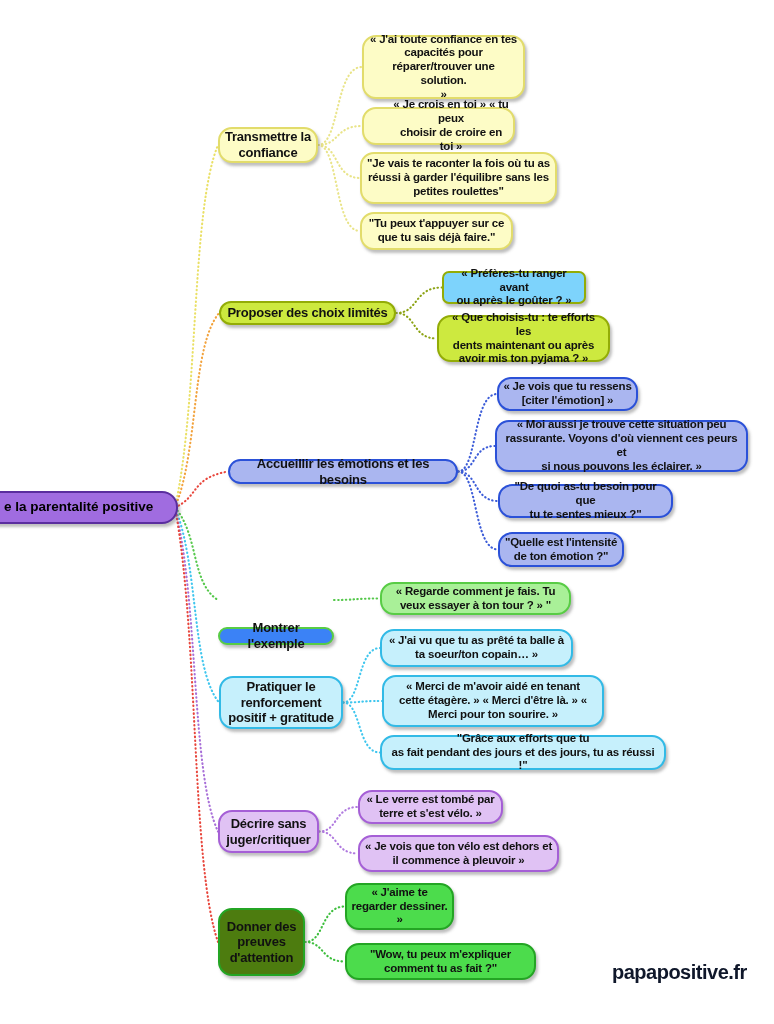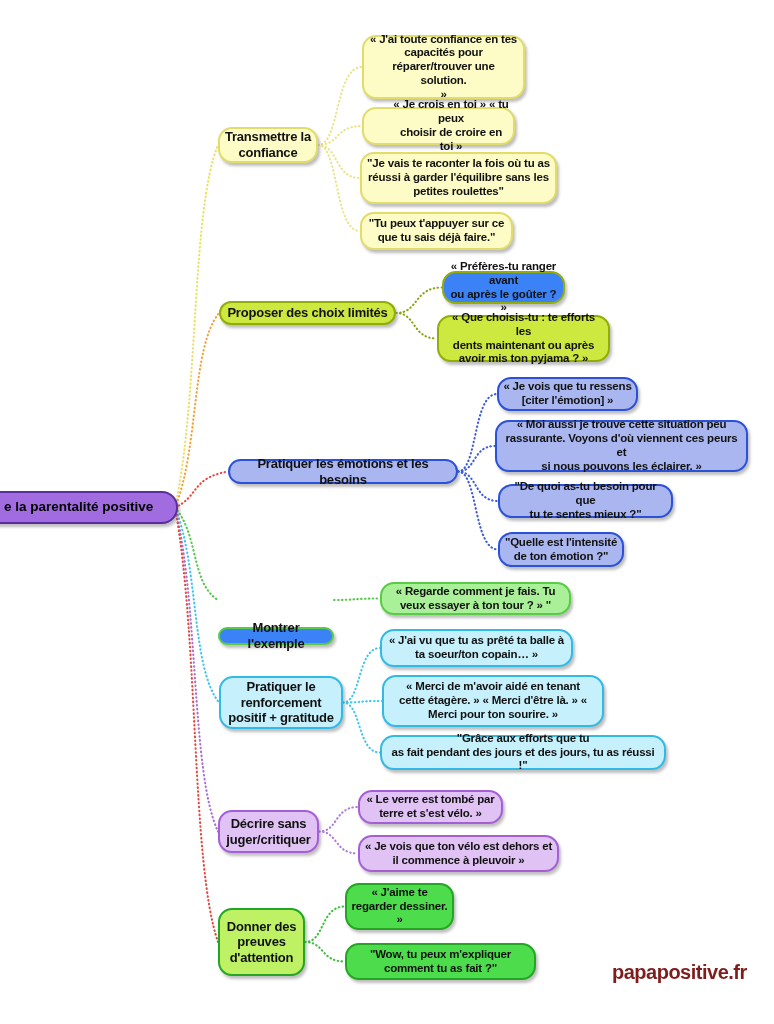--- a/index.html
+++ b/index.html
@@ -52,44 +52,44 @@
       <path d="M343,702.5 C361.5,702.5 357.06,648 380,648" fill="none" stroke="#3FC6EE" stroke-width="2.1" stroke-linecap="round" stroke-dasharray="0.5 3.4"></path>
       <path d="M343,702.5 C362.5,702.5 357.82,701 382,701" fill="none" stroke="#3FC6EE" stroke-width="2.1" stroke-linecap="round" stroke-dasharray="0.5 3.4"></path>
       <path d="M343,702.5 C361.5,702.5 357.06,752.5 380,752.5" fill="none" stroke="#3FC6EE" stroke-width="2.1" stroke-linecap="round" stroke-dasharray="0.5 3.4"></path>
       <path d="M175,507.5 C199,604.7 191,773.1800000000001 218,831.5" fill="none" stroke="#A86FD8" stroke-width="2.1" stroke-linecap="round" stroke-dasharray="0.5 3.4"></path>
       <path d="M319,831.5 C338.5,831.5 333.82,807 358,807" fill="none" stroke="#B07ADF" stroke-width="2.1" stroke-linecap="round" stroke-dasharray="0.5 3.4"></path>
       <path d="M319,831.5 C338.5,831.5 333.82,853.5 358,853.5" fill="none" stroke="#B07ADF" stroke-width="2.1" stroke-linecap="round" stroke-dasharray="0.5 3.4"></path>
       <path d="M175,507.5 C199,637.85 191,863.79 218,942" fill="none" stroke="#E8463C" stroke-width="2.1" stroke-linecap="round" stroke-dasharray="0.5 3.4"></path>
       <path d="M305,942 C325,942 320.2,906.5 345,906.5" fill="none" stroke="#3DBE3D" stroke-width="2.1" stroke-linecap="round" stroke-dasharray="0.5 3.4"></path>
       <path d="M305,942 C325,942 320.2,961.5 345,961.5" fill="none" stroke="#3DBE3D" stroke-width="2.1" stroke-linecap="round" stroke-dasharray="0.5 3.4"></path>
     </svg>
-  <div id="watermark" style="color: #7f1d1d;">papapositive.fr</div>
+  <div id="watermark" style="color: #0f172a;">papapositive.fr</div>
 <div class="node root" style="left: -152px; top: 491px; width: 330px; height: 33px; background: rgb(160, 108, 224); border-color: rgb(90, 45, 158); color: rgb(0, 0, 0);">
       <span style="padding-left: 154px;">e la parentalité positive</span>
     </div>
     <div class="node topic" style="left: 218px; top: 127px; width: 100px; height: 36px; background: rgb(253, 252, 198); border-color: rgb(226, 220, 107);"><span>Transmettre la
 confiance</span></div>
     <div class="node child" style="left: 362px; top: 35px; width: 163px; height: 64px; background: rgb(253, 252, 198); border-color: rgb(226, 220, 107);"><span>« J'ai toute confiance en tes
 capacités pour
 réparer/trouver une solution.
 »</span></div>
     <div class="node child" style="left: 362px; top: 107px; width: 153px; height: 38px; background: rgb(253, 252, 198); border-color: rgb(226, 220, 107); padding-left: 29px;"><span>« Je crois en toi » « tu peux
 choisir de croire en toi »</span></div>
     <div class="node child" style="left: 360px; top: 152px; width: 197px; height: 52px; background: rgb(253, 252, 198); border-color: rgb(226, 220, 107);"><span>"Je vais te raconter la fois où tu as
 réussi à garder l'équilibre sans les
 petites roulettes"</span></div>
     <div class="node child" style="left: 360px; top: 212px; width: 153px; height: 38px; background: rgb(253, 252, 198); border-color: rgb(226, 220, 107);"><span>"Tu peux t'appuyer sur ce
 que tu sais déjà faire."</span></div>
     <div class="node topic" style="left: 219px; top: 301px; width: 177px; height: 24px; background: rgb(205, 233, 63); border-color: rgb(147, 172, 7);"><span>Proposer des choix limités</span></div>
-    <div class="node child" style="left: 442px; top: 271px; width: 123px; height: 33px; background: #3b82f6; border-color: rgb(147, 172, 7);"><span>« Préfères-tu ranger avant
+    <div class="node child" style="left: 442px; top: 271px; width: 144px; height: 33px; background: #7dd3fc; border-color: rgb(147, 172, 7); border-radius: 7px;"><span>« Préfères-tu ranger avant
 ou après le goûter ? »</span></div>
     <div class="node child" style="left: 437px; top: 315px; width: 173px; height: 47px; background: rgb(205, 233, 63); border-color: rgb(147, 172, 7);"><span>« Que choisis-tu : te efforts les
 dents maintenant ou après
 avoir mis ton pyjama ? »</span></div>
-    <div class="node topic" style="left: 228px; top: 459px; width: 230px; height: 25px; background: rgb(170, 182, 240); border-color: rgb(43, 81, 216);"><span>Pratiquer les émotions et les besoins</span></div>
+    <div class="node topic" style="left: 228px; top: 459px; width: 230px; height: 25px; background: rgb(170, 182, 240); border-color: rgb(43, 81, 216);"><span>Accueillir les émotions et les besoins</span></div>
     <div class="node child" style="left: 497px; top: 377px; width: 141px; height: 34px; background: rgb(170, 182, 240); border-color: rgb(43, 81, 216);"><span>« Je vois que tu ressens
 [citer l'émotion] »</span></div>
     <div class="node child" style="left: 495px; top: 420px; width: 253px; height: 52px; background: rgb(170, 182, 240); border-color: rgb(43, 81, 216);"><span>« Moi aussi je trouve cette situation peu
 rassurante. Voyons d'où viennent ces peurs et
 si nous pouvons les éclairer. »</span></div>
     <div class="node child" style="left: 498px; top: 484px; width: 175px; height: 34px; background: rgb(170, 182, 240); border-color: rgb(43, 81, 216);"><span>"De quoi as-tu besoin pour que
 tu te sentes mieux ?"</span></div>
     <div class="node child" style="left: 498px; top: 532px; width: 126px; height: 35px; background: rgb(170, 182, 240); border-color: rgb(43, 81, 216);"><span>"Quelle est l'intensité
 de ton émotion ?"</span></div>
     <div class="node topic" style="left: 218px; top: 587px; width: 116px; height: 18px; background: #3b82f6; border-color: rgb(88, 204, 69); margin-top: 40px;"><span>Montrer l'exemple</span></div>
@@ -104,21 +104,21 @@
 cette étagère. » « Merci d'être là. » «
 Merci pour ton sourire. »</span></div>
     <div class="node child" style="left: 380px; top: 735px; width: 286px; height: 35px; background: rgb(198, 240, 252); border-color: rgb(50, 186, 230);"><span>"Grâce aux efforts que tu
 as fait pendant des jours et des jours, tu as réussi !"</span></div>
     <div class="node topic" style="left: 218px; top: 810px; width: 101px; height: 43px; background: rgb(224, 194, 244); border-color: rgb(165, 95, 214);"><span>Décrire sans
 juger/critiquer</span></div>
     <div class="node child" style="left: 358px; top: 790px; width: 145px; height: 34px; background: rgb(224, 194, 244); border-color: rgb(165, 95, 214);"><span>« Le verre est tombé par
 terre et s'est vélo. »</span></div>
     <div class="node child" style="left: 358px; top: 835px; width: 201px; height: 37px; background: rgb(224, 194, 244); border-color: rgb(165, 95, 214); justify-content: center;"><span>« Je vois que ton vélo est dehors et
 il commence à pleuvoir »</span></div>
-    <div class="node topic" style="left: 218px; top: 908px; width: 87px; height: 68px; background: #bef264; border-color: rgb(36, 165, 36);"><span>Donner des
+    <div class="node topic" style="left: 218px; top: 908px; width: 87px; height: 68px; background: #4d7c0f; border-color: rgb(36, 165, 36);"><span>Donner des
 preuves
 d'attention</span></div>
     <div class="node child" style="left: 345px; top: 883px; width: 109px; height: 47px; background: rgb(76, 220, 76); border-color: rgb(36, 165, 36);"><span>« J'aime te
 regarder dessiner.
 »</span></div>
     <div class="node child" style="left: 345px; top: 943px; width: 191px; height: 37px; background: rgb(76, 220, 76); border-color: rgb(36, 165, 36);"><span>"Wow, tu peux m'expliquer
 comment tu as fait ?"</span></div>
   </div>
 
 </body></html>

